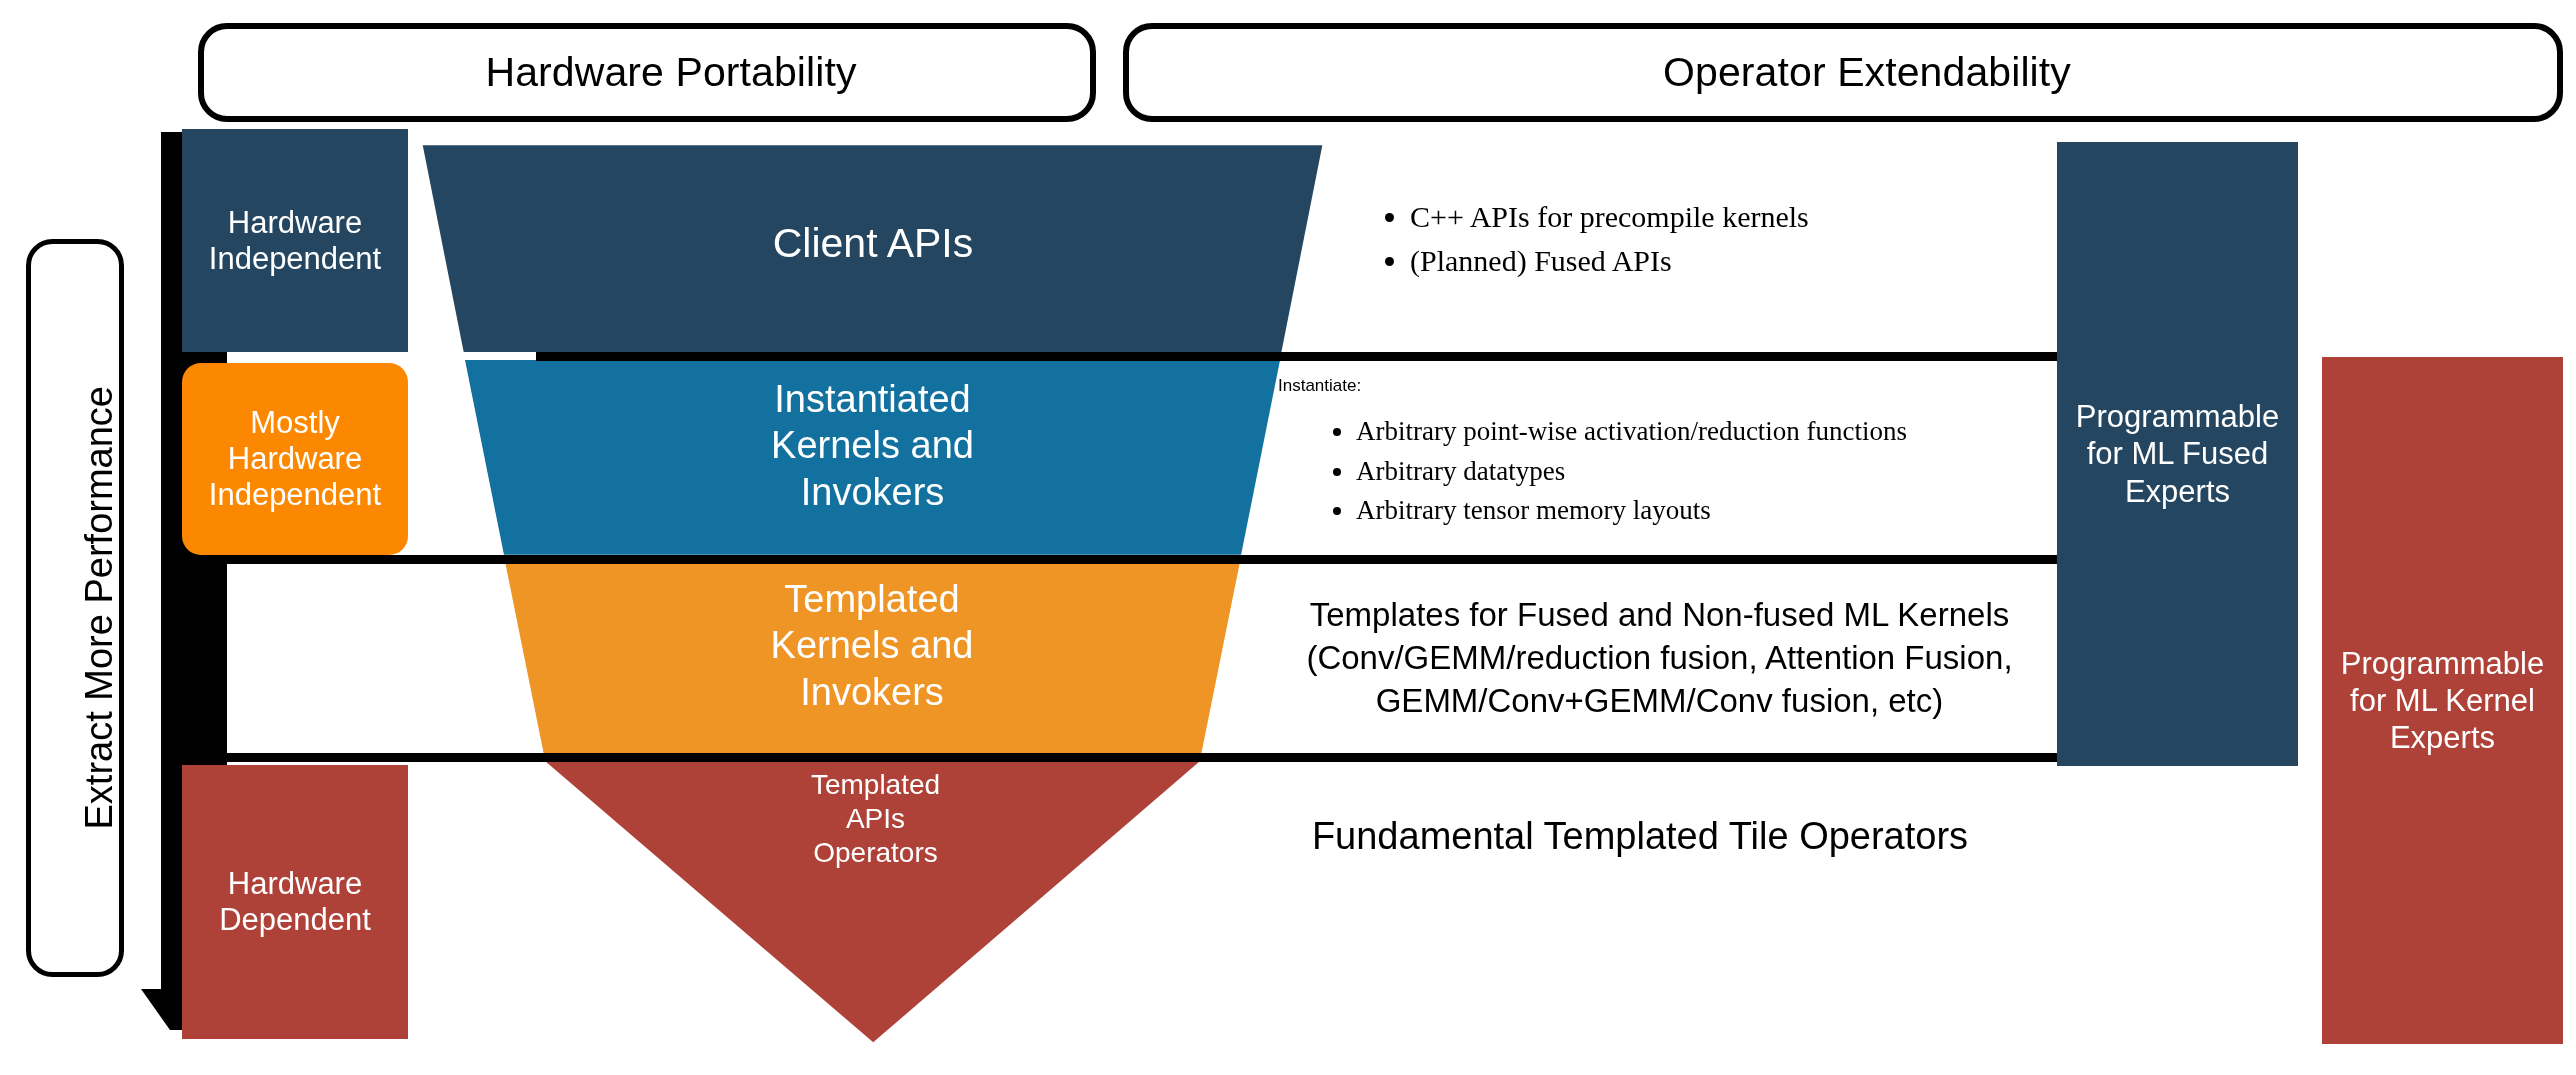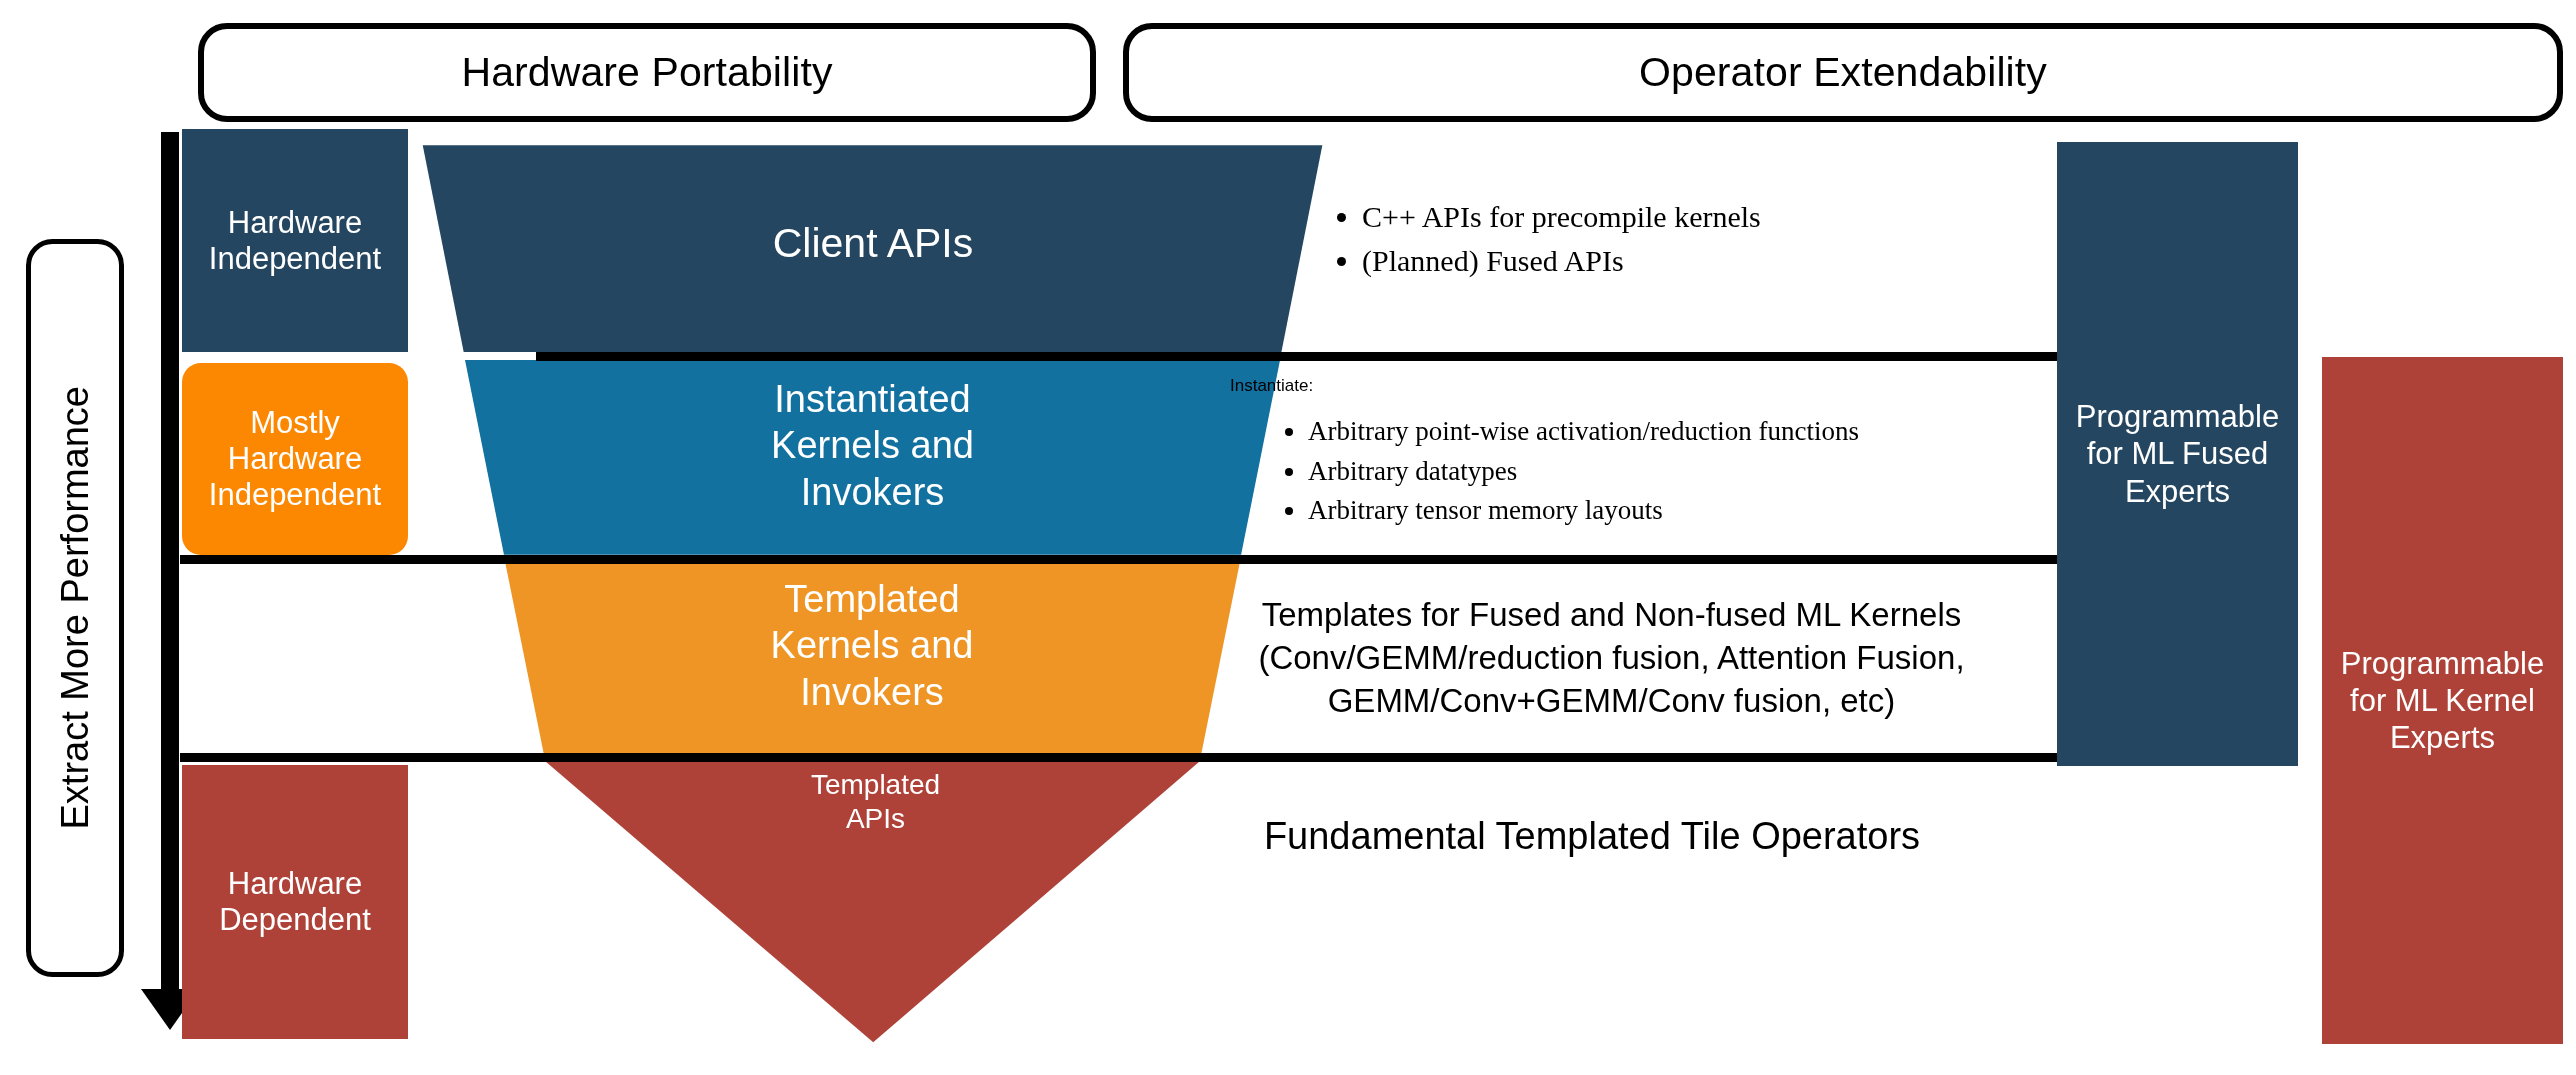--- a/index.html
+++ b/index.html
@@ -1,18 +1,18 @@
 <!DOCTYPE html>
 <html style="font-size:10.6px"><head>
 <meta charset="utf-8">
 <style>
   html,body{margin:0;padding:0;background:#fff;}
   body{width:2576px;height:1076px;position:relative;overflow:hidden;
        font-family:"Liberation Sans",sans-serif;color:#000;}
-  .abs{position:absolute;}
+  .abs{position:absolute;padding-left:48px;}
 
   
   .cap{border:6px solid #000;border-radius:29px;background:#fff;
        display:flex;align-items:center;justify-content:center;box-sizing:border-box;}
   .cap span{font-size:41px;letter-spacing:0.1px;}
 
   
   .vlabel{border:5.3px solid #000;border-radius:26.4px;background:#fff;box-sizing:border-box;
           display:flex;align-items:center;justify-content:center;}
   .vlabel span{writing-mode:vertical-rl;transform:rotate(180deg);
@@ -108,20 +108,21 @@
 
 <div class="funnel-label" style="left:505px;top:576px;width:734px;font-size:38px;">
   <div>Templated</div>
   <div>Kernels and</div>
   <div>Invokers</div>
 </div>
 
 <div class="funnel-label" style="left:684px;top:768px;width:383px;font-size:28px;">
   <div>Templated</div>
   <div>APIs</div>
+  <div>Operators</div>
 </div>
 
 <div class="rule abs" style="left:536px;top:352px;width:1524px;height:8.6px;"></div>
 <div class="rule abs" style="left:180px;top:555px;width:1881px;height:8.6px;"></div>
 <div class="rule abs" style="left:180px;top:753px;width:1881px;height:8.6px;"></div>
 
 <div class="rtext abs" style="left:1321px;top:198px;width:713px;">
   <ul class="bul">
     <li>C++ APIs for precompile kernels</li>
     <li>(Planned) Fused APIs</li>

